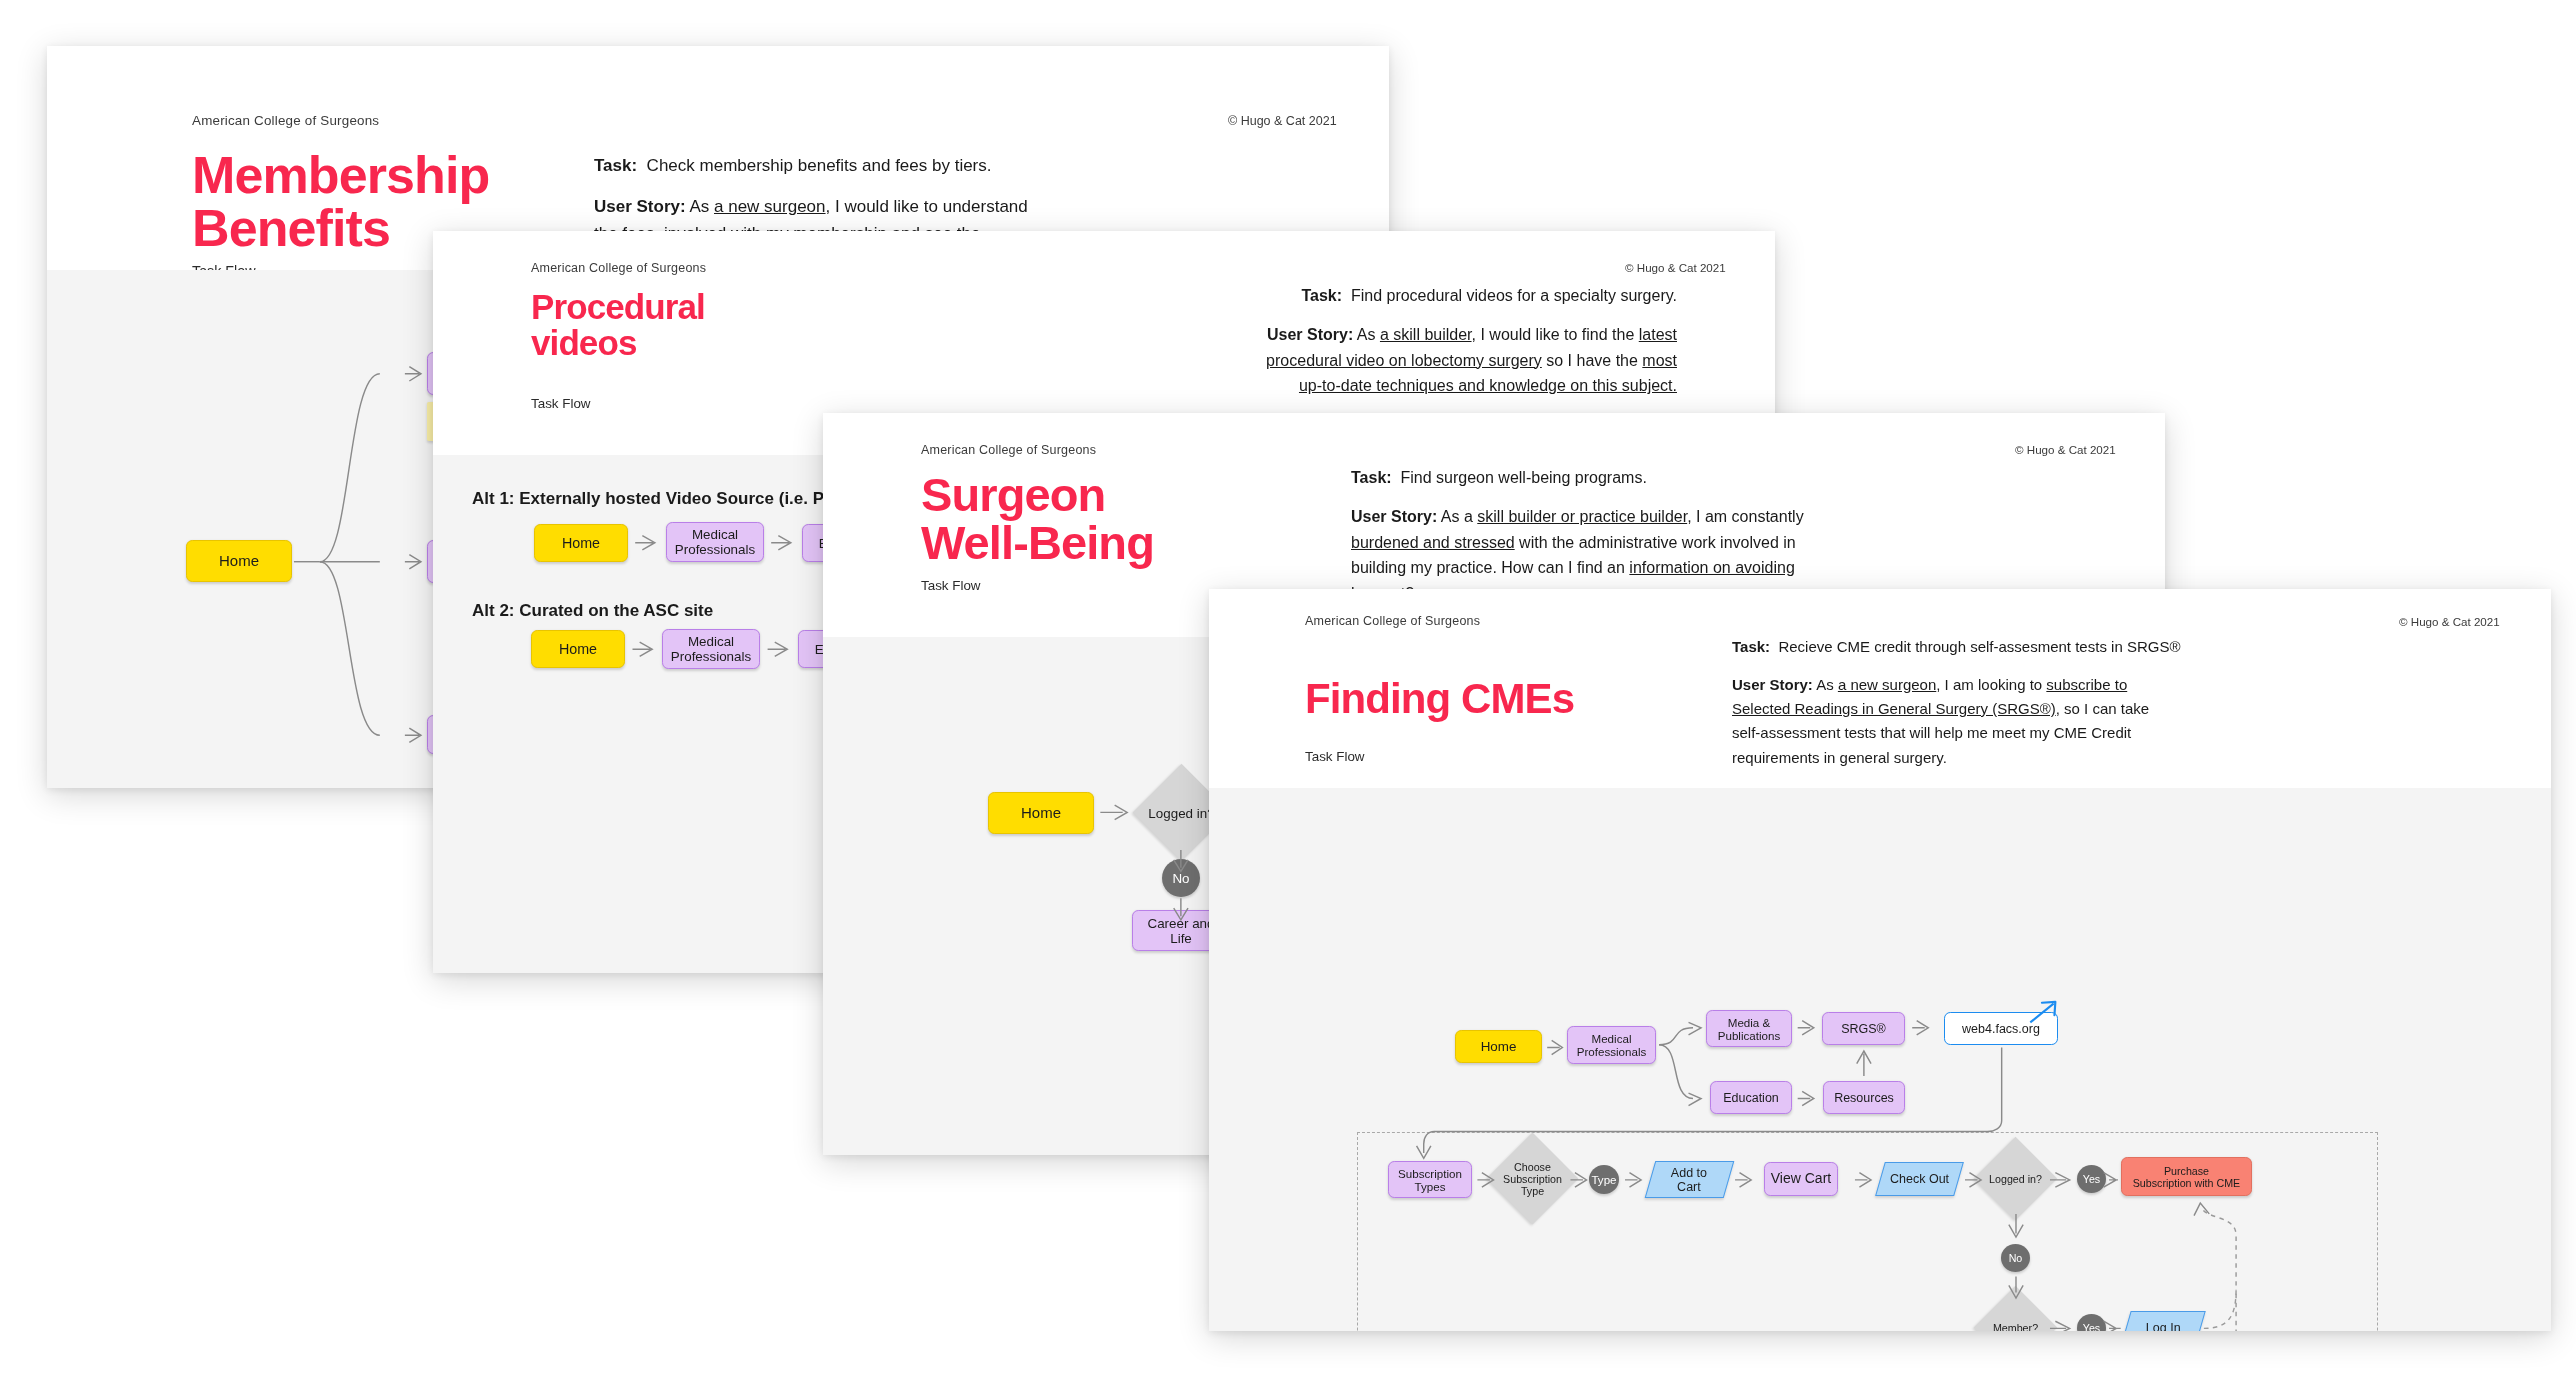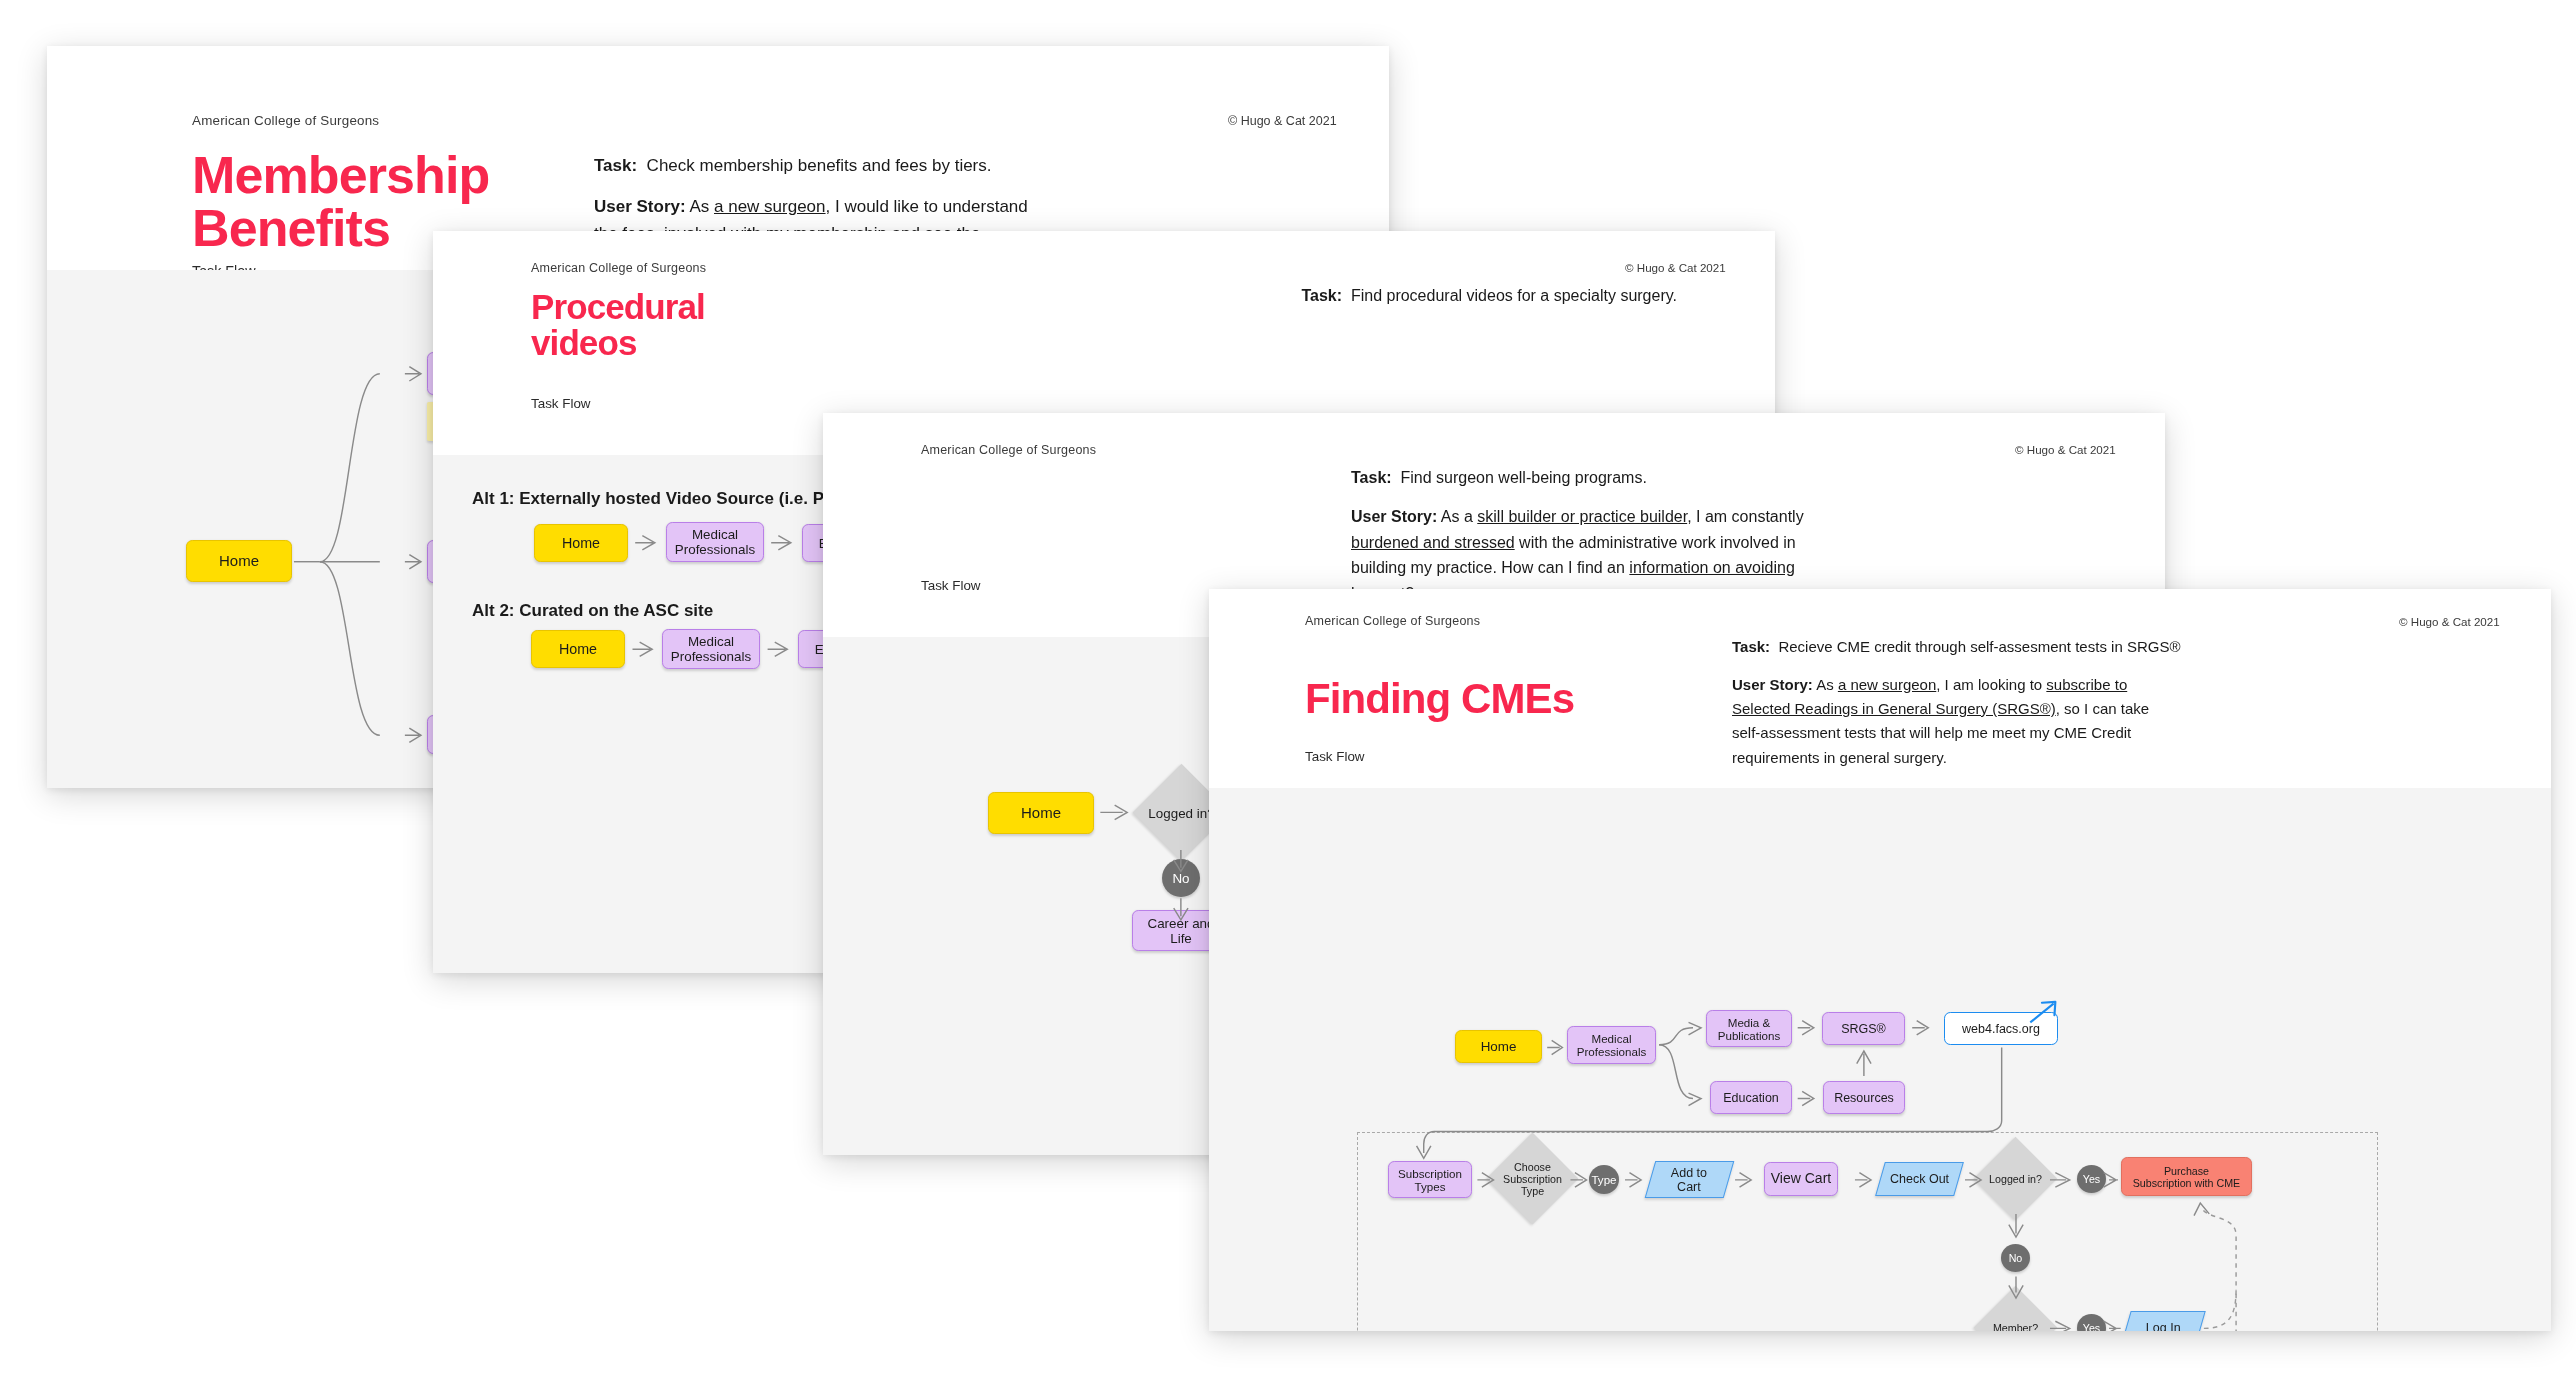--- a/index.html
+++ b/index.html
@@ -139,20 +139,26 @@
   <div class="card" style="left:433px; top:231px; width:1342px; height:742px;">
     <div class="card-head" style="position:absolute;left:0;top:0;width:100%;height:224px;">
       <div class="brand" style="left:98px; top:29.5px; font-size:12.5px;">American College of Surgeons</div>
       <div class="copyright" style="left:1192px; top:30px; font-size:11.6px;">© Hugo &amp; Cat 2021</div>
       <div class="bigtitle" style="left:98px; top:58px; font-size:35px;">Procedural
 videos</div>
       <div class="taskflow" style="left:98px; top:165px; font-size:13.4px;">Task Flow</div>
 
       <div class="tasktext" style="left:528px; top:52px; width:716px; font-size:16px; line-height:1.6;text-align:right;">
         <p><span class="lbl">Task:</span>&nbsp; <span>Find procedural videos for a specialty surgery.</span></p>
+        <p>
+          <span class="lbl">User Story:</span>
+          As <u>a skill builder</u>, I would like to find the <u>latest</u><br>
+          <u>procedural video on lobectomy surgery</u> so I have the <u>most</u><br>
+          <u>up-to-date techniques and knowledge on this subject.</u>
+        </p>
       </div>
     </div>
 
     <div class="card-body" style="top:224px; height:519px;">
       <div class="alt-head" style="left:39px; top:34px; font-size:17px;">Alt 1: Externally hosted Video Source (i.e. Procedural Video)</div>
 
       <div class="node n-yellow" style="left:101px; top:69px; width:94px; height:38px; font-size:14.3px;">
         <span>Home</span>
       </div>
       <div class="node n-purple" style="left:233px; top:67px; width:98px; height:40px; font-size:13.4px; white-space:pre-line;">
@@ -182,20 +188,22 @@
         <path class="ah" d="M223 217 L243 217 M231 209 L245 217 L231 225"></path>
         <path class="ah" d="M374 217 L394 217 M382 209 L396 217 L382 225"></path>
       </svg>
     </div>
   </div>
 
   <div class="card" style="left:823px; top:413px; width:1342px; height:742px;">
     <div class="card-head" style="position:absolute;left:0;top:0;width:100%;height:224px;">
       <div class="brand" style="left:98px; top:29.5px; font-size:12.5px;">American College of Surgeons</div>
       <div class="copyright" style="left:1192px; top:30px; font-size:11.6px;">© Hugo &amp; Cat 2021</div>
+      <div class="bigtitle" style="left:98px; top:58px; font-size:47px;">Surgeon
+Well-Being</div>
       <div class="taskflow" style="left:98px; top:165px; font-size:13.4px;">Task Flow</div>
 
       <div class="tasktext" style="left:528px; top:52px; width:733px; font-size:16px; line-height:1.6;">
         <p><span class="lbl">Task:</span>&nbsp; <span>Find surgeon well-being programs.</span></p>
         <p>
           <span class="lbl">User Story:</span>
           As a <u>skill builder or practice builder</u>, I am constantly<br>
           <u>burdened and stressed</u> with the administrative work involved in<br>
           building my practice. How can I find an <u>information on avoiding</u><br>
           burnout?

